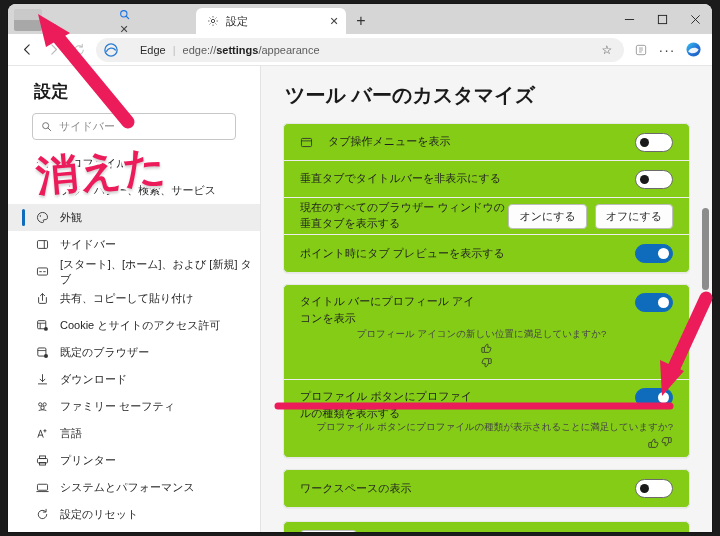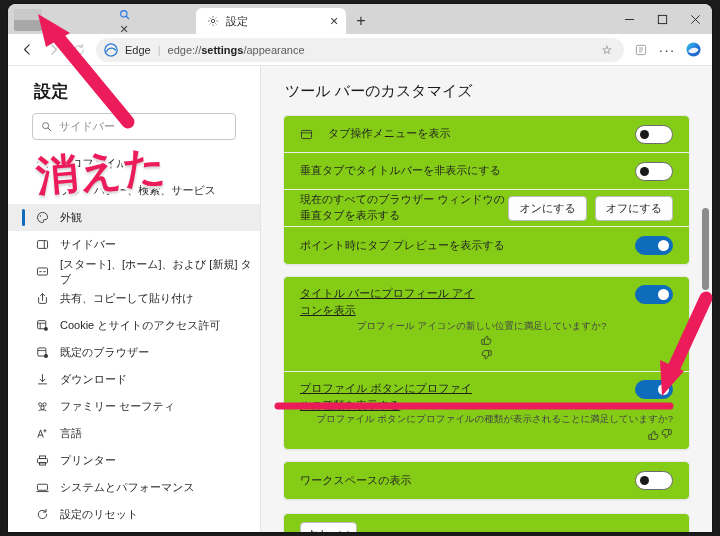--- a/index.html
+++ b/index.html
@@ -76,21 +76,21 @@
     color: #303030;
   }
   #omnibox {
     flex: 1 1 auto; height: 24px; margin: 0 4px;
     background: #f0f0f0; border-radius: 12px;
     display: flex; align-items: center; padding: 0 8px;
     font-size: 11px; color: #5c5c5c;
     position: relative;
   }
   #omnibox .edge-mark { width: 14px; height: 14px; flex: none; }
-  #omnibox .edge-label { margin-left: 7px; color: #2b2b2b; }
+  #omnibox .edge-label { margin-left: 22px; color: #2b2b2b; }
   #omnibox .sep { margin: 0 7px; color: #bdbdbd; }
   #omnibox .url { flex: 1 1 auto; white-space: nowrap; overflow: hidden; }
   #omnibox .url b { color: #222; font-weight: 700; }
   #omnibox .fav { margin-left: auto; width: 18px; text-align: center; color: #444; font-size: 12px; }
   .navright { display: flex; align-items: center; }
   .navright .navbtn { color: #9a9a9a; }
 
   
   #page {
     position: relative;
@@ -131,42 +131,42 @@
   
   #vdivider { width: 1px; background: #e3e3e3; flex: none; }
 
   
   #content {
     flex: 1 1 auto; background: #f5f5f5;
     padding: 16px 22px 0 22px;
     position: relative; overflow: hidden;
   }
   #content h2 {
-    font-size: 15px; font-weight: 400; color: #1a1a1a;
+    font-size: 20px; font-weight: 700; color: #1a1a1a;
     margin: 0 0 14px 2px;
   }
   .card {
     background: #84cc16; border: 1px solid #e8e8e8;
     border-radius: 5px; margin-bottom: 11px;
     box-shadow: 0 .5px 1px rgba(0,0,0,.05);
   }
   .row {
     display: flex; align-items: center;
     padding: 0 16px; min-height: 37px;
     border-bottom: 1px solid #ededed;
     font-size: 11px; color: #1f1f1f;
   }
   .row:last-child { border-bottom: none; }
   .row .rico { width: 16px; flex: none; margin-right: 12px; display: flex; align-items: center; color: #333; }
   .row .rlabel { flex: 1 1 auto; line-height: 1.45; }
   .row .rctrl { flex: none; display: flex; align-items: center; gap: 8px; }
 
   .row-stack { display: block; padding: 8px 16px 6px 16px; }
   .row-stack .top { display: flex; align-items: flex-start; }
-  .row-stack .top .rlabel { flex: 1 1 auto; max-width: 175px; line-height: 1.5; text-decoration: underline; }
+  .row-stack .top .rlabel { flex: 1 1 auto; max-width: 175px; line-height: 1.5; }
   .feedback {
     display: flex; align-items: center; justify-content: flex-end;
     gap: 0; margin-top: 2px; font-size: 9.5px; color: #444; flex-direction: column;
   }
   .feedback .q { margin-right: 10px; }
   .feedback .tico { width: 22px; text-align: center; color: #333; font-size: 12px; }
   .fb-wrap2 { display: block; text-align: right; }
   .fb-wrap2 .q2 { font-size: 9.5px; color: #444; display:block; }
   .fb-wrap2 .icons2 { display: flex; justify-content: flex-end; margin-top: 2px; }
 

